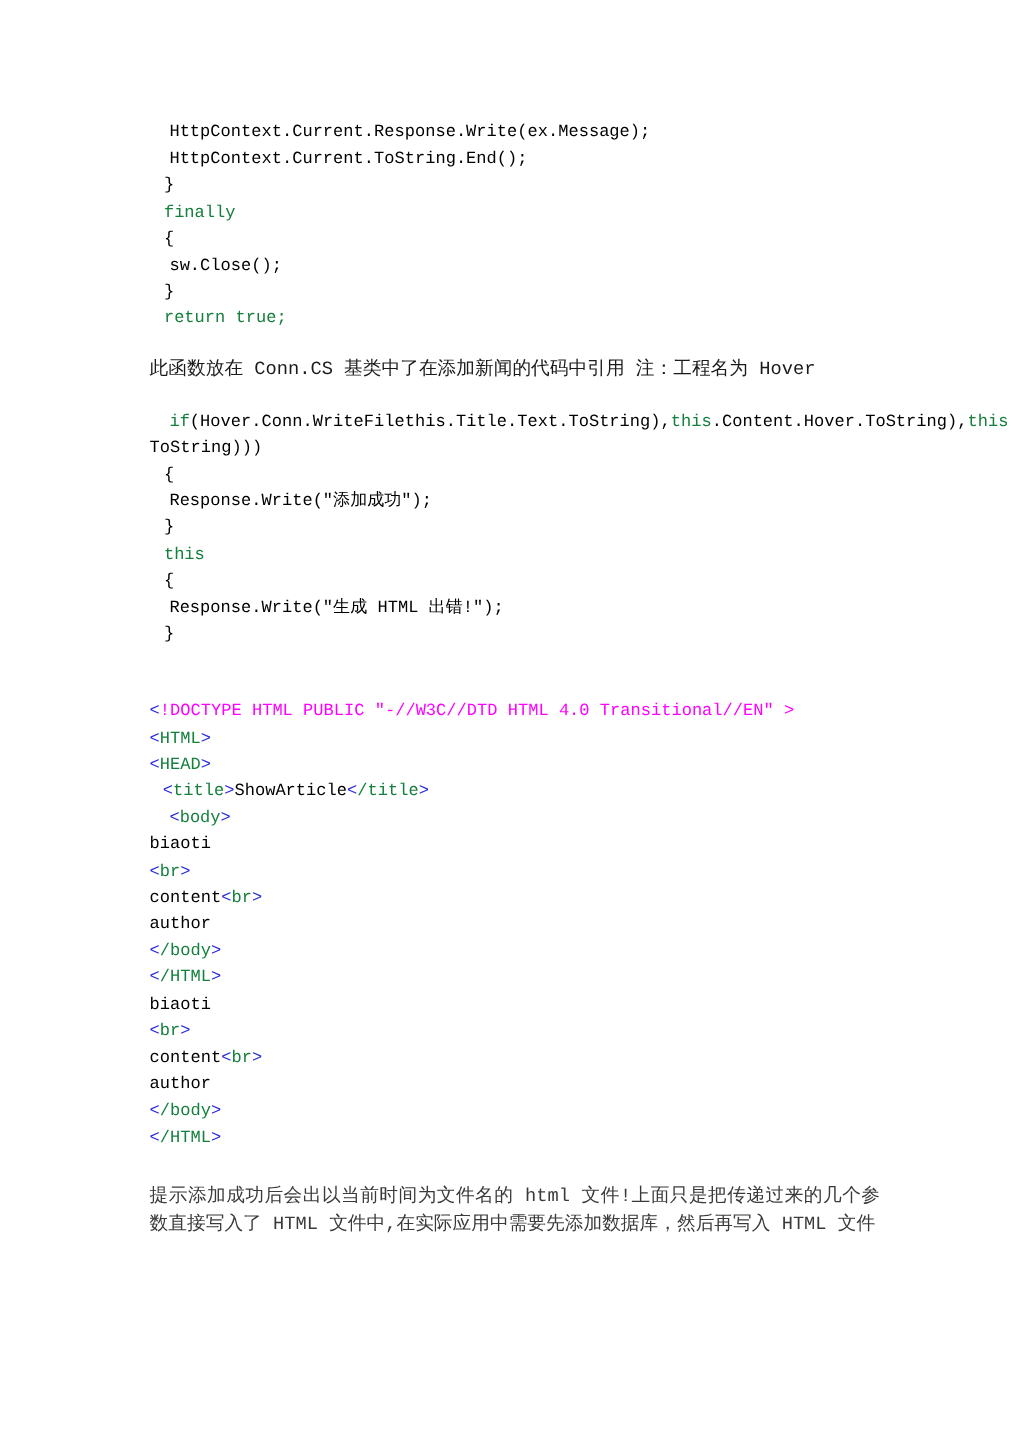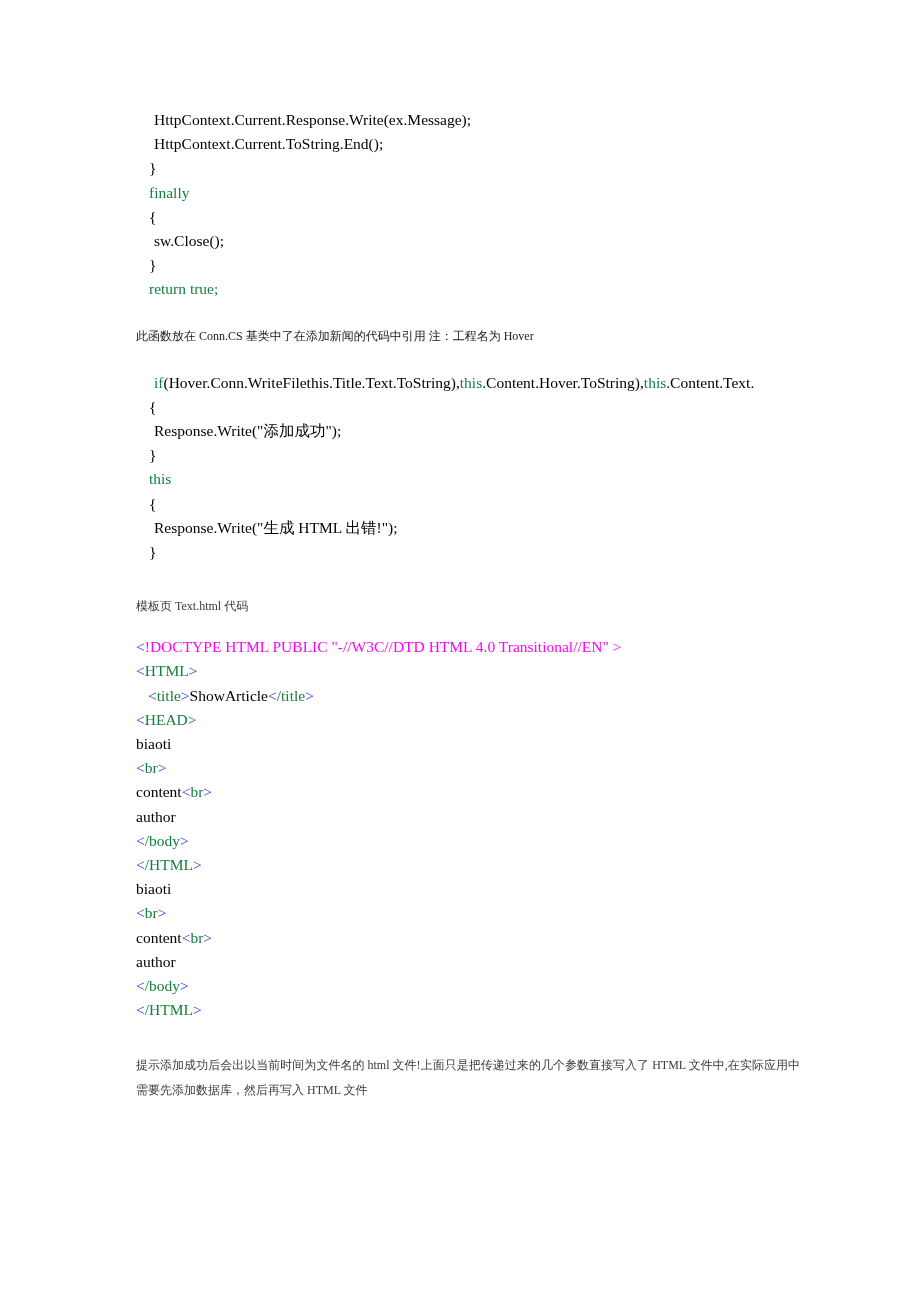--- a/index.html
+++ b/index.html
@@ -12,20 +12,21 @@
     height: 1302px;
     font-family: "Liberation Serif", "DejaVu Serif", serif;
     color: #000000;
     overflow: hidden;
   }
   .page {
     position: relative;
     width: 920px;
     height: 1302px;
     background: #ffffff;
+    font-family: Liberation Mono, monospace;
   }
   .content {
     position: absolute;
     left: 136px;
     top: 108px;
     width: 664px;
   }
 
   
   .code-line {
@@ -35,21 +36,21 @@
     color: #000000;
   }
   .code-line.ind1 { padding-left: 18px; }
   .code-line.ind0 { padding-left: 13px; }
 
   .kw { color: #15803d; }
   .plain { color: #000000; }
 
   
   .prose {
-    font-size: 12px;
+    font-size: 17px;
     line-height: 25px;
     color: #1a1a1a;
     text-align: justify;
   }
   .prose.gray { color: #3a3a3a; }
   .bold { font-weight: bold; }
 
   .gap-sm { height: 16px; }
   .gap-md { height: 22px; }
   .gap-lg { height: 30px; }
@@ -92,43 +93,44 @@
       </div>
 
     <div class="gap-md"></div>
 
     <div class="prose">此函数放在 Conn.CS 基类中了在添加新闻的代码中引用 注：工程名为 Hover</div>
 
     <div class="gap-md"></div>
 
     <div class="wrapline" id="ifline">
         <div style="padding-left: 18px;"><span class="kw">if</span><span class="plain">(Hover.Conn.WriteFilethis.Title.Text.ToString),</span><span class="kw">this</span><span class="plain">.Content.Hover.ToString),</span><span class="kw">this</span><span class="plain">.Content.Text.</span></div>
+        <div>ToString)))</div>
       </div>
 
     <div id="cb2">
         <div class="code-line ind0"><span class="plain">{</span></div>
         <div class="code-line ind1"><span class="plain">Response.Write("添加成功");</span></div>
         <div class="code-line ind0"><span class="plain">}</span></div>
         <div class="code-line ind0"><span class="kw">this</span></div>
         <div class="code-line ind0"><span class="plain">{</span></div>
         <div class="code-line ind1"><span class="plain">Response.Write("生成 HTML 出错!");</span></div>
         <div class="code-line ind0"><span class="plain">}</span></div>
       </div>
 
     <div class="gap-lg"></div>
 
-    <div class="prose gray">模板页 Text.html 代码</div>
 
     <div class="gap-sm"></div>
 
     <div id="htmlblock">
         <div class="html-line ind-a"><span class="brk">&lt;</span><span class="doct">!DOCTYPE HTML PUBLIC "-//W3C//DTD HTML 4.0 Transitional//EN" &gt;</span></div>
         <div class="html-line ind-a"><span class="brk">&lt;</span><span class="tag">HTML</span><span class="brk">&gt;</span></div>
+        <div class="html-line ind-a"><span class="brk">&lt;</span><span class="tag">HEAD</span><span class="brk">&gt;</span></div>
         <div class="html-line ind-b"><span class="brk">&lt;</span><span class="tag">title</span><span class="brk">&gt;</span><span class="txt">ShowArticle</span><span class="brk">&lt;</span><span class="tag">/title</span><span class="brk">&gt;</span></div>
-        <div class="html-line ind-a"><span class="brk">&lt;</span><span class="tag">HEAD</span><span class="brk">&gt;</span></div>
+        <div class="html-line ind-c"><span class="brk">&lt;</span><span class="tag">body</span><span class="brk">&gt;</span></div>
         <div class="html-line ind-a"><span class="txt">biaoti</span></div>
         <div class="html-line ind-a"><span class="brk">&lt;</span><span class="tag">br</span><span class="brk">&gt;</span></div>
         <div class="html-line ind-a"><span class="txt">content</span><span class="brk">&lt;</span><span class="tag">br</span><span class="brk">&gt;</span></div>
         <div class="html-line ind-a"><span class="txt">author</span></div>
         <div class="html-line ind-a"><span class="brk">&lt;</span><span class="tag">/body</span><span class="brk">&gt;</span></div>
         <div class="html-line ind-a"><span class="brk">&lt;</span><span class="tag">/HTML</span><span class="brk">&gt;</span></div>
         <div class="html-line ind-a"><span class="txt">biaoti</span></div>
         <div class="html-line ind-a"><span class="brk">&lt;</span><span class="tag">br</span><span class="brk">&gt;</span></div>
         <div class="html-line ind-a"><span class="txt">content</span><span class="brk">&lt;</span><span class="tag">br</span><span class="brk">&gt;</span></div>
         <div class="html-line ind-a"><span class="txt">author</span></div>

